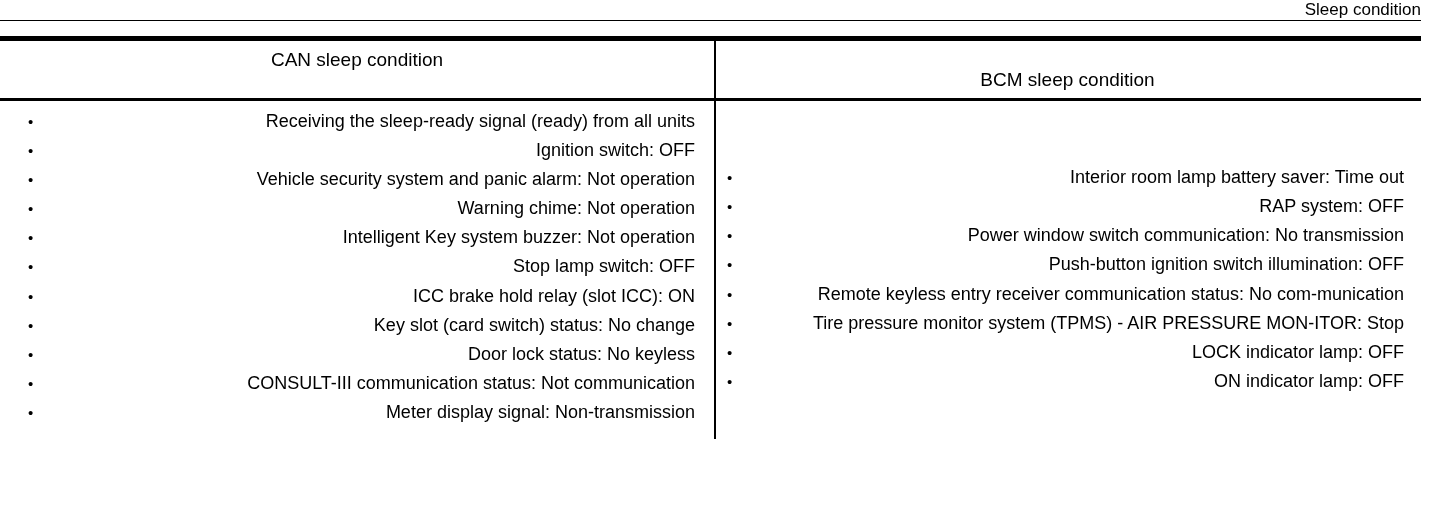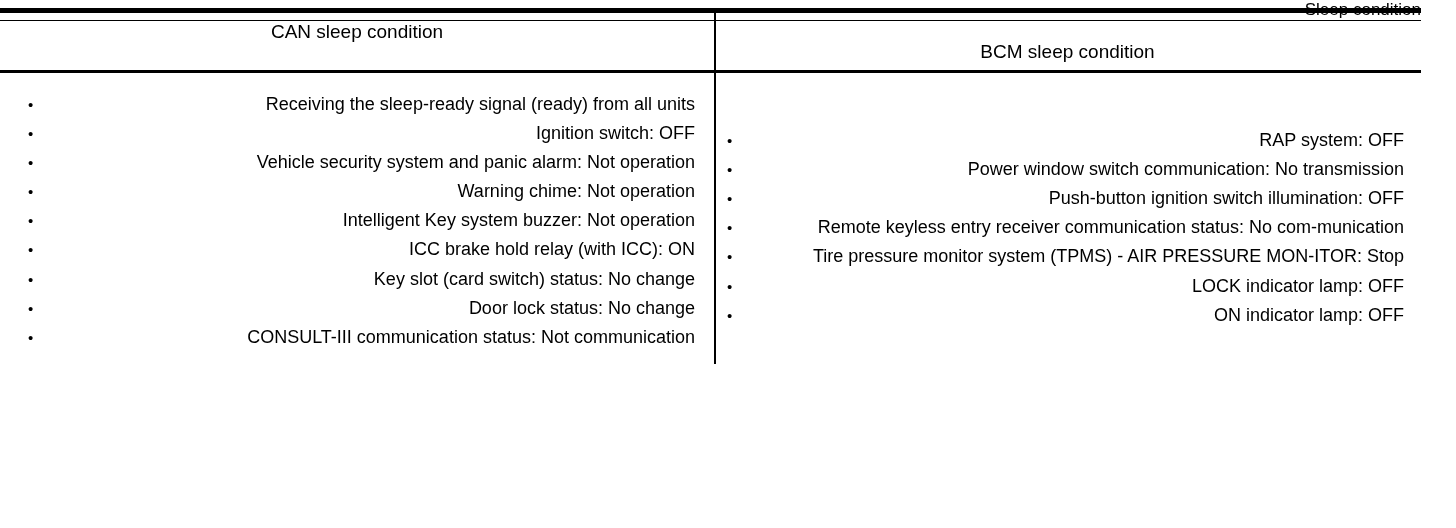--- a/index.html
+++ b/index.html
@@ -41,21 +41,21 @@
     height: 1px;
     background: #000000;
     width: 1421px;
     margin-top: 1px;
   }
 
   
   .table {
     position: absolute;
     left: 0px;
-    top: 8px;
+    top: 36px;
     width: 1421px;
   }
   .rule-thick {
     height: 5px;
     background: #000000;
     width: 100%;
   }
   .rule-med {
     height: 3px;
     background: #000000;
@@ -90,21 +90,21 @@
     height: 37px;
   }
   .col-head {
     font-size: 19px;
     line-height: 22px;
     white-space: nowrap;
   }
 
   
   .body-row .col-left {
-    padding: 17px 0 12px 0;
+    padding: 6px 0 12px 0;
     border-radius: 23px;
   }
   .body-row .col-right {
     display: flex;
     flex-direction: column;
     justify-content: center;
     padding: 11px 0 12px 0;
   }
 
   ul.bullets {
@@ -157,29 +157,32 @@
 
     <div class="row body-row">
 
       <div class="col-left">
         <ul class="bullets">
           <li>Receiving the sleep-ready signal (ready) from all units</li>
           <li>Ignition switch: OFF</li>
           <li>Vehicle security system and panic alarm: Not operation</li>
           <li>Warning chime: Not operation</li>
           <li>Intelligent Key system buzzer: Not operation</li>
-          <li>ICC brake hold relay (with ICC): ON</li>
+          <li>Stop lamp switch: OFF</li>
+          <li>ICC brake hold relay (slot ICC): ON</li>
           <li>Key slot (card switch) status: No change</li>
-          <li>Door lock status: No change</li>
+          <li>Door lock status: No keyless</li>
           <li>CONSULT-III communication status: Not communication</li>
+          <li>Meter display signal: Non-transmission</li>
         </ul>
       </div>
 
       <div class="col-right">
         <ul class="bullets">
+          <li>Interior room lamp battery saver: Time out</li>
           <li>RAP system: OFF</li>
           <li>Power window switch communication: No transmission</li>
           <li>Push-button ignition switch illumination: OFF</li>
           <li>Remote keyless entry receiver communication status: No com-munication</li>
           <li>Tire pressure monitor system (TPMS) - AIR PRESSURE MON-ITOR: Stop</li>
           <li>LOCK indicator lamp: OFF</li>
           <li>ON indicator lamp: OFF</li>
         </ul>
       </div>
 

